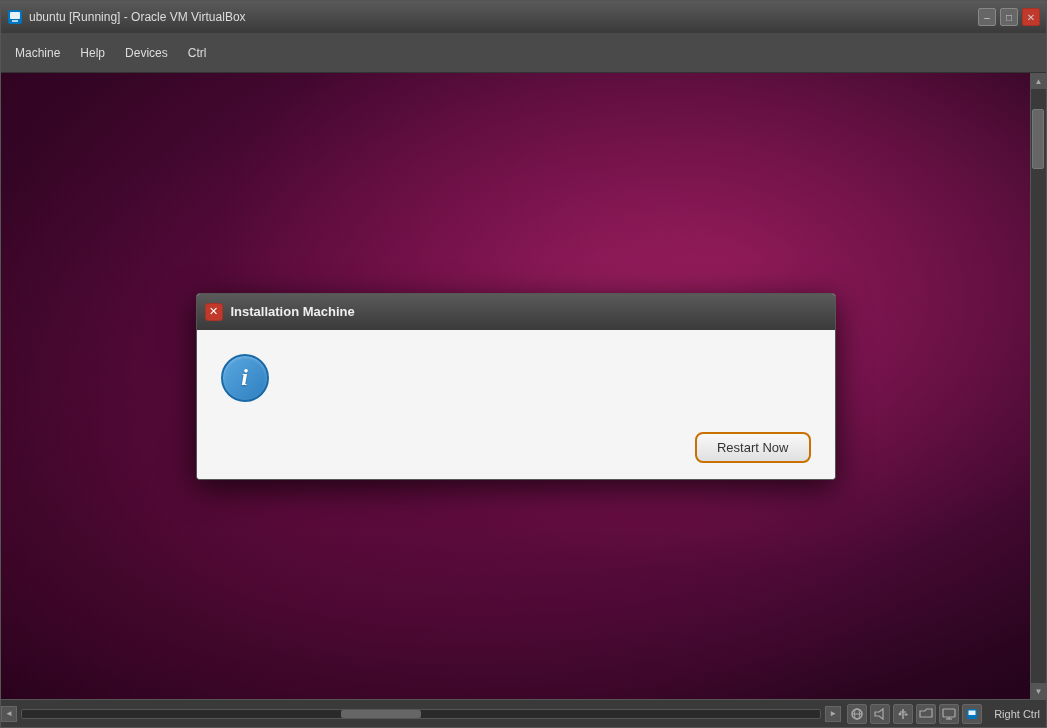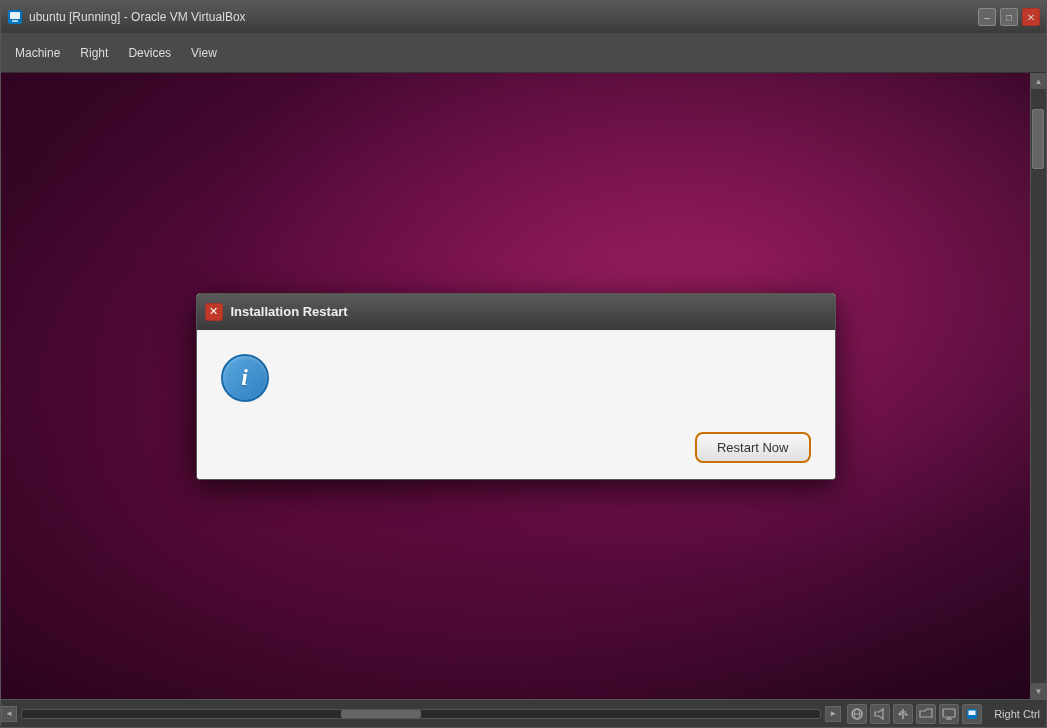--- a/index.html
+++ b/index.html
@@ -327,37 +327,37 @@
         <span>□</span>
       </div>
       <div class="window-btn close">
         <span>✕</span>
       </div>
     </div>
   </div>
 
   <div class="menu-bar">
     <div class="menu-item">Machine</div>
-    <div class="menu-item">Right</div>
+    <div class="menu-item">Help</div>
     <div class="menu-item">Devices</div>
-    <div class="menu-item">View</div>
+    <div class="menu-item">Ctrl</div>
   </div>
 
   <div class="vm-viewport">
 
     <div class="ubuntu-desktop">
 
       <div class="dialog-overlay">
         <div class="dialog">
 
           <div class="dialog-title-bar">
             <div class="dialog-close-btn">
               <span class="dialog-close-x">✕</span>
             </div>
-            <span class="dialog-title-text">Installation Restart</span>
+            <span class="dialog-title-text">Installation Machine</span>
           </div>
 
           <div class="dialog-body">
             <div class="info-icon-circle">
               <span class="info-icon-letter">i</span>
             </div>
           </div>
 
           <div class="dialog-footer">
             <button class="restart-btn">Restart Now</button>

